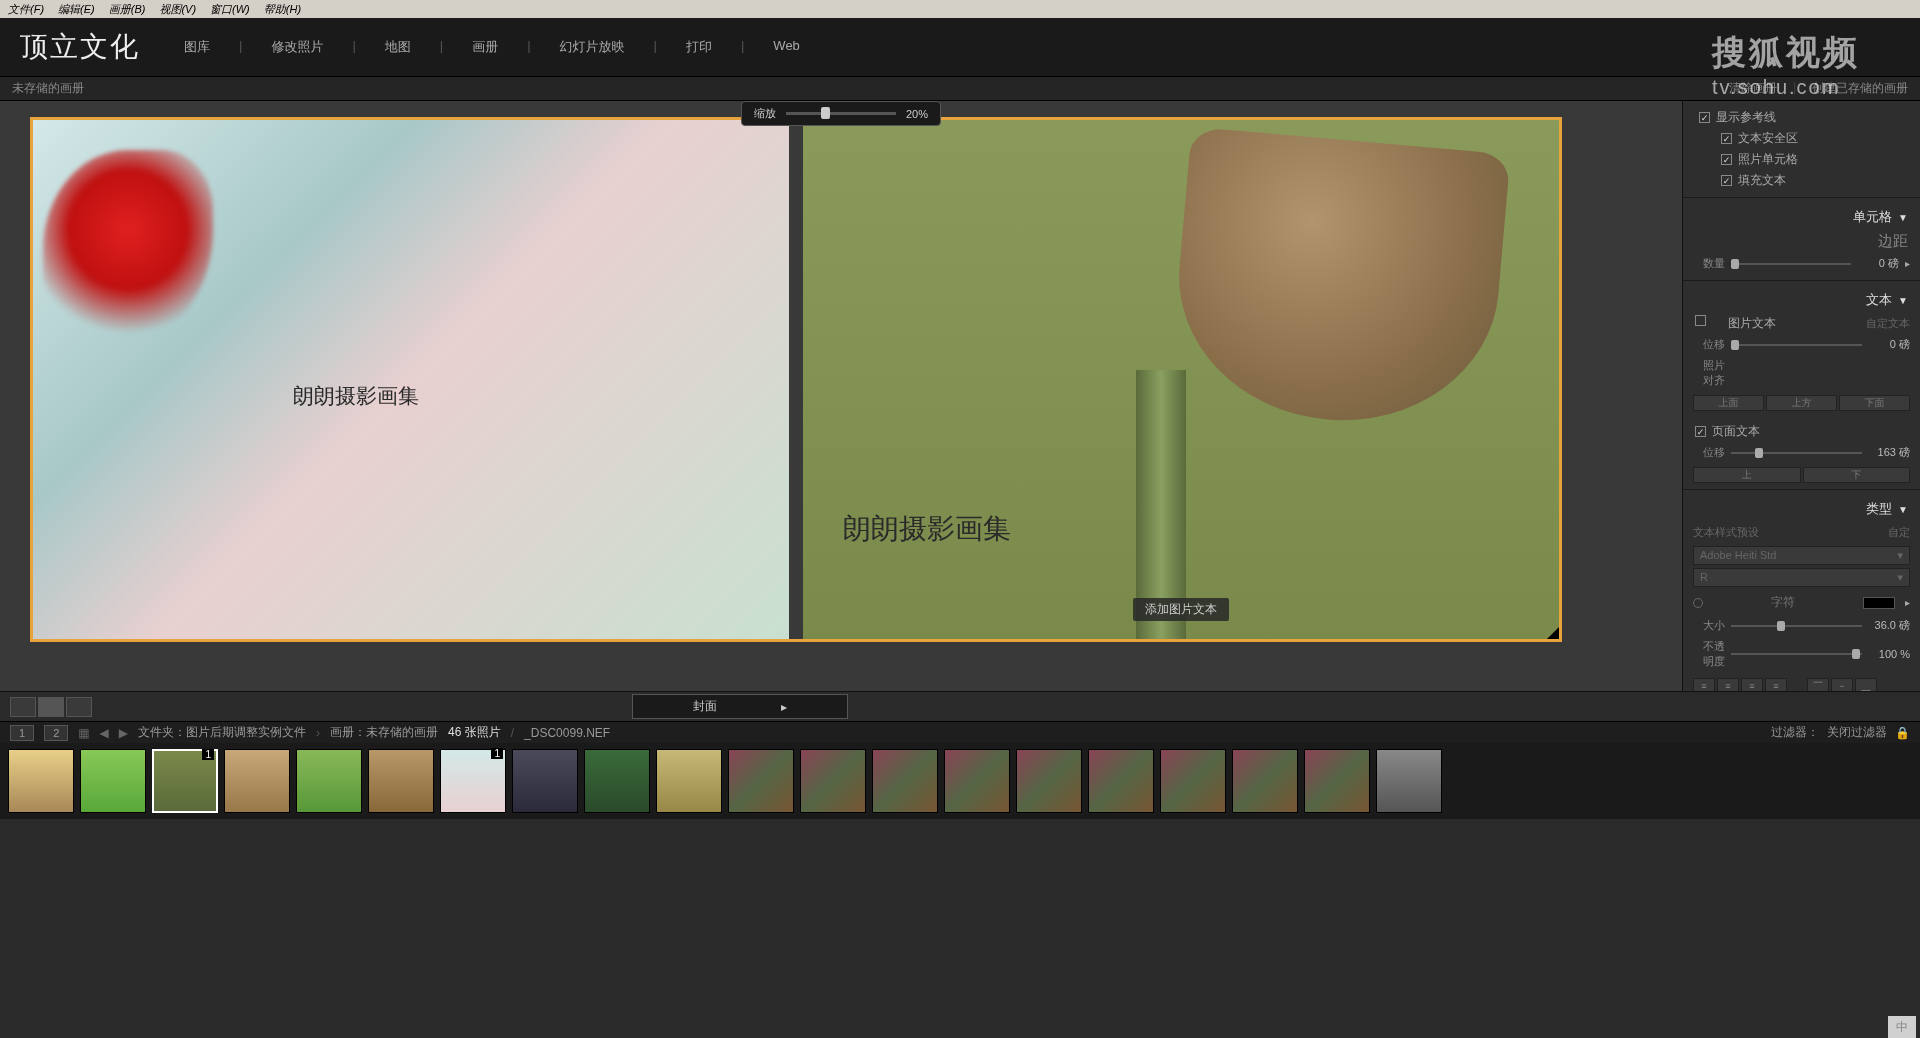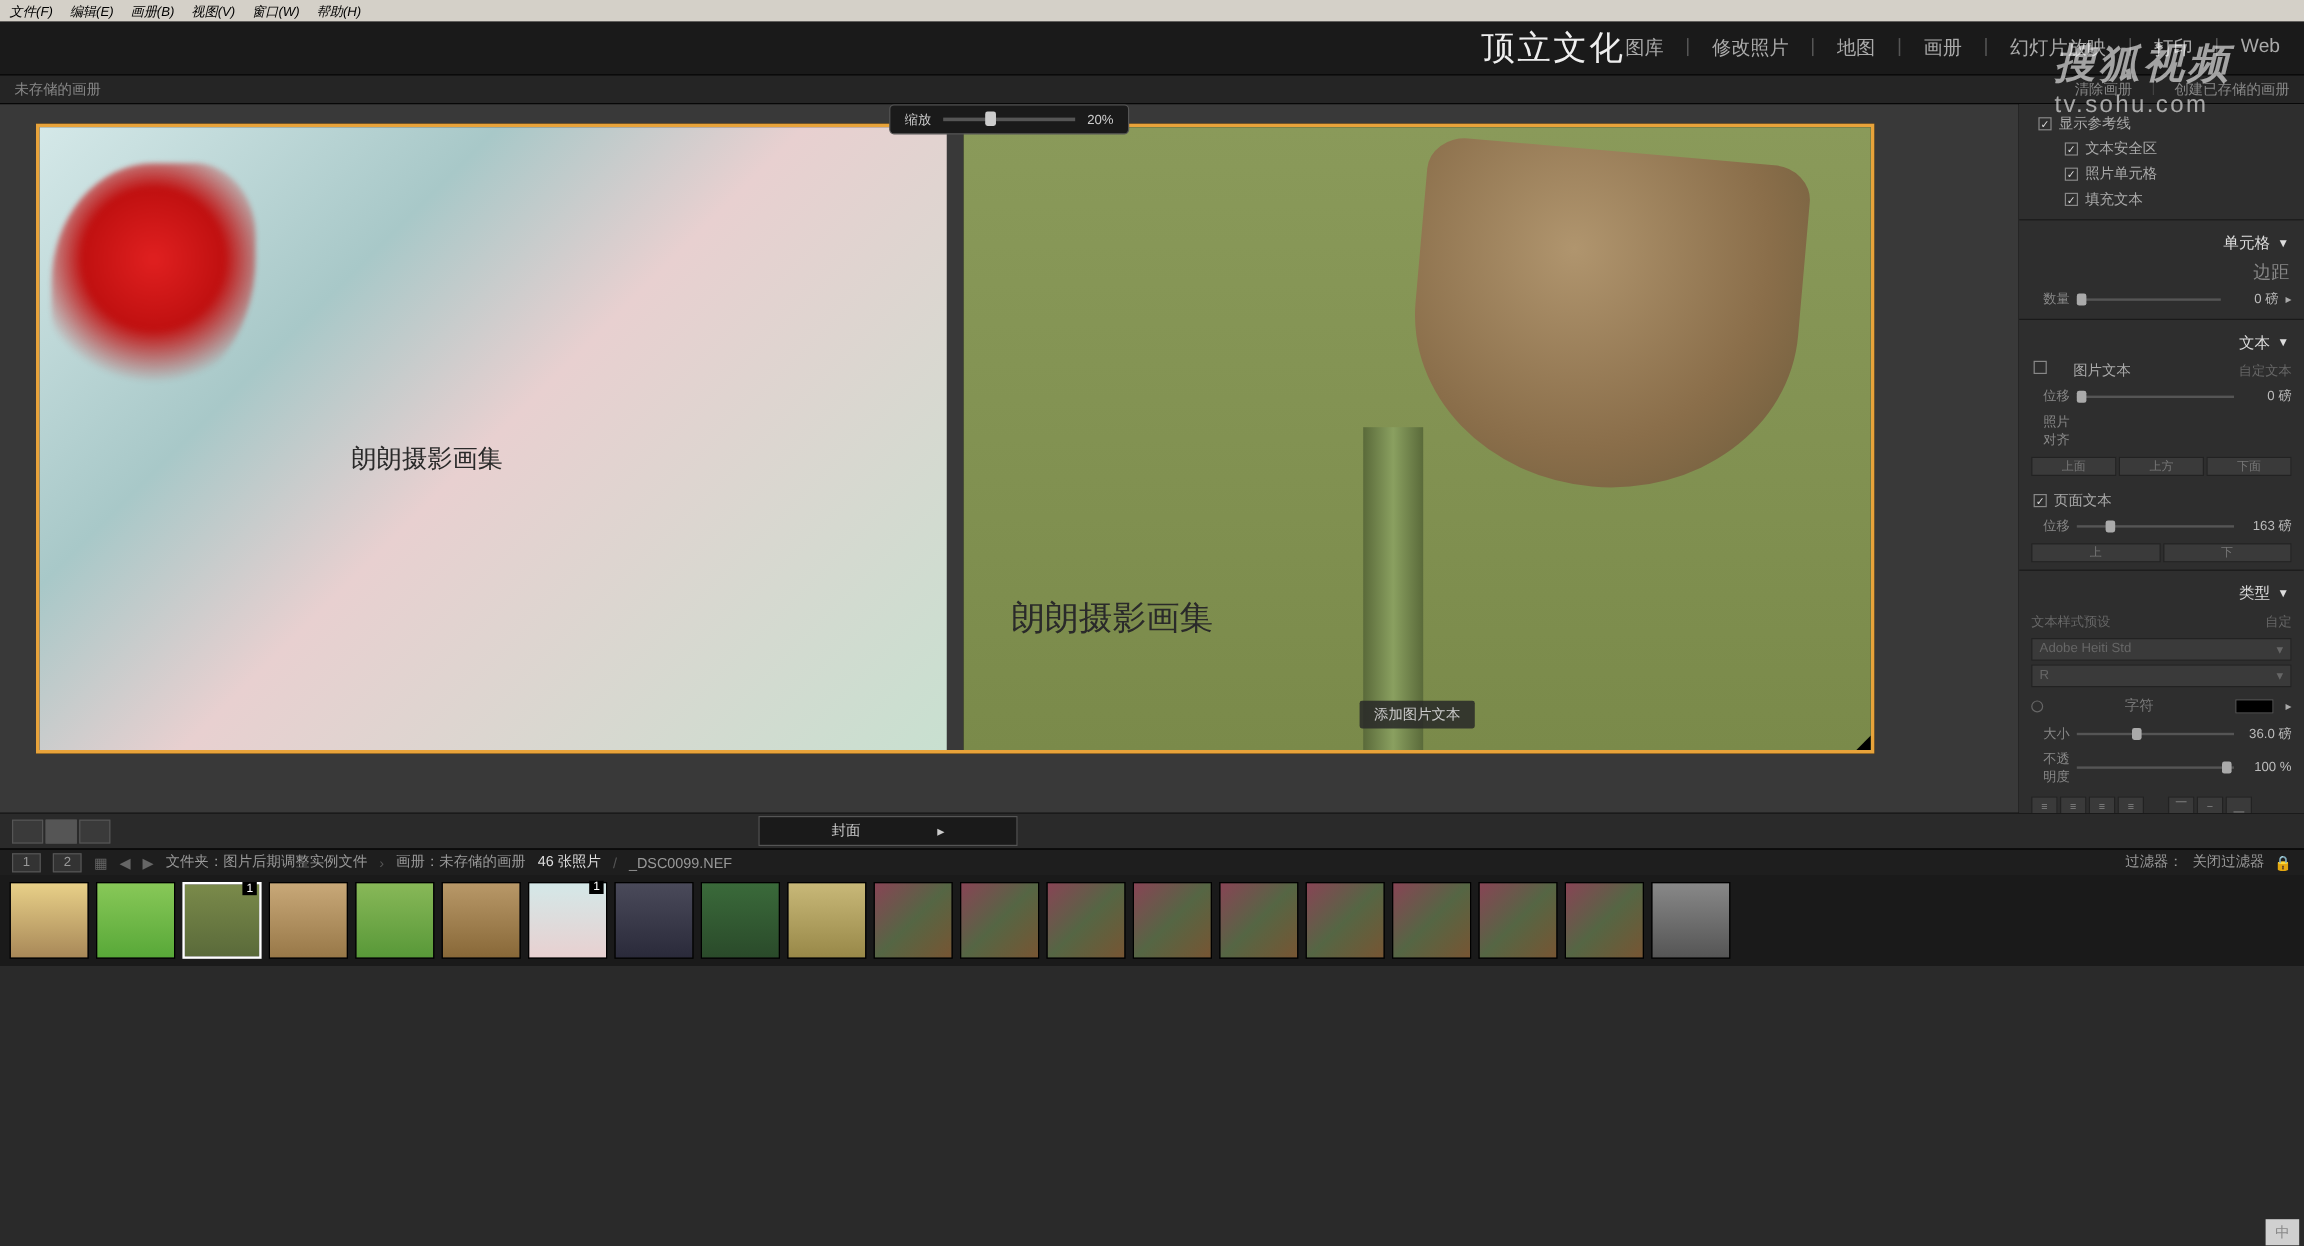--- a/index.html
+++ b/index.html
@@ -1,23 +1,23 @@
 <!DOCTYPE html>
 <html><head>
 <meta charset="utf-8">
 <style>
 * { margin: 0; padding: 0; box-sizing: border-box; font-family: "Microsoft YaHei", Arial, sans-serif; }
 body { background: #2a2a2a; color: #ccc; width: 1920px; height: 1038px; overflow: hidden; position: relative; }
 
 .top-menu { background: #d4d0c8; height: 18px; display: flex; padding: 2px 8px; font-size: 11px; color: #000; gap: 14px; }
 .top-menu span { cursor: pointer; font-style: italic; }
 
-.header-bar { background: #1a1a1a; height: 45px; display: flex; align-items: center; justify-content: flex-end; padding: 0 20px; border-bottom: 1px solid #000; }
+.header-bar { background: #1a1a1a; height: 59px; display: flex; align-items: center; justify-content: flex-start; padding: 0 20px; border-bottom: 1px solid #000; }
 .brand { font-size: 28px; color: #eee; font-weight: normal; letter-spacing: 2px; }
-.nav-tabs { display: flex; gap: 18px; font-size: 16px; color: #aaa; }
+.nav-tabs { display: flex; gap: 29px; font-size: 13px; color: #aaa; margin-left: 44px; }
 .nav-tabs span { cursor: pointer; }
 .nav-tabs .sep { color: #555; }
 
 .sub-bar { background: #252525; height: 24px; display: flex; align-items: center; justify-content: space-between; padding: 0 12px; font-size: 12px; color: #888; border-bottom: 1px solid #000; }
 .sub-right { display: flex; gap: 16px; }
 
 .main-row { display: flex; height: 590px; }
 .stage { flex: 1; background: #393939; position: relative; padding: 10px 120px 10px 30px; display: flex; flex-direction: column; }
 .book-info { color: #ddd; font-size: 19px; position: absolute; left: 32px; top: 10px; z-index: 5; text-shadow: 0 0 4px #000; }
 .book-info .sz { font-size: 14px; color: #ccc; margin-top: 4px; }
@@ -81,21 +81,21 @@
 .t5 { background: linear-gradient(#88b858, #589838); }
 .t6 { background: linear-gradient(#b89868, #886838); }
 .t7 { background: linear-gradient(#d4e8e8, #e8d0d0); }
 .t8 { background: linear-gradient(#4a4a5a, #2a2a3a); }
 .t9 { background: linear-gradient(#3a6a3a, #2a4a2a); }
 .t10 { background: linear-gradient(#c8b878, #988848); }
 .tg { background: linear-gradient(135deg, #884455, #556644, #775533); }
 .tgs { background: linear-gradient(#888, #555); }
 
 .watermark { position: absolute; top: 30px; right: 60px; z-index: 100; pointer-events: none; color: rgba(255,255,255,0.6); }
-.watermark .wm1 { font-size: 34px; font-weight: bold; letter-spacing: 3px; font-style: italic; }
+.watermark .wm1 { font-size: 34px; font-weight: bold; letter-spacing: 3px; }
 .watermark .wm2 { font-size: 20px; letter-spacing: 2px; }
 .taskbar { position: absolute; bottom: 0; right: 4px; height: 22px; display: flex; align-items: center; gap: 10px; font-size: 12px; color: #888; background: #d0d0d0; padding: 0 8px; }
 </style>
 </head>
 <body>
 
 <div class="top-menu">
   <span>文件(F)</span>
   <span>编辑(E)</span>
   <span>画册(B)</span>

